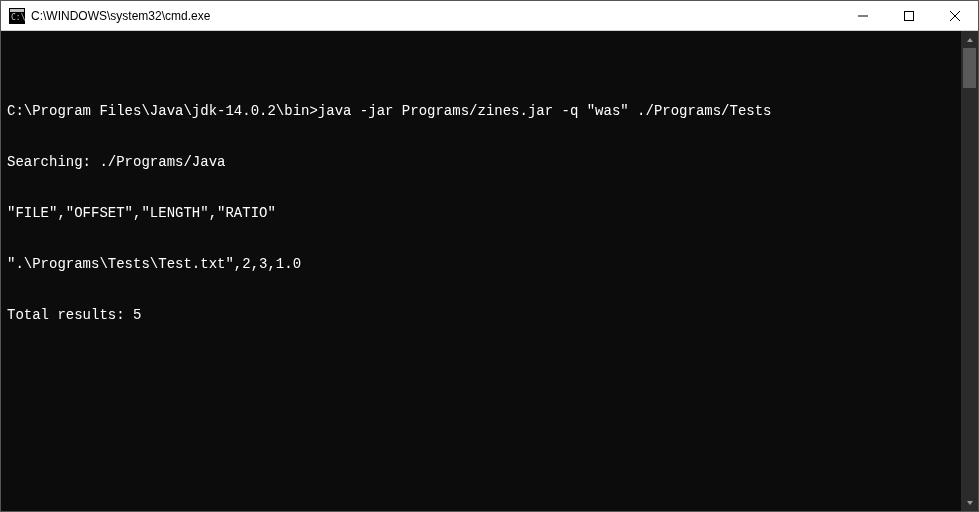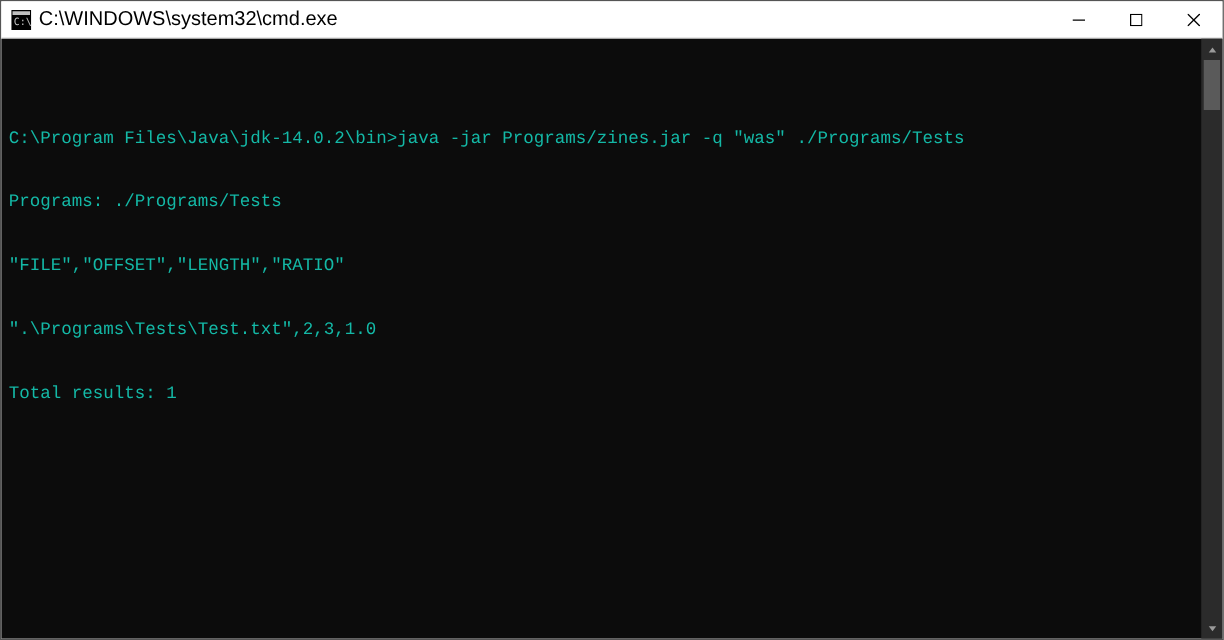--- a/index.html
+++ b/index.html
@@ -21,21 +21,21 @@
   .titlebar-icon {
     width: 16px;
     height: 16px;
     margin: 0 6px 0 8px;
     display: flex;
     align-items: center;
     justify-content: center;
   }
   .titlebar-icon svg { width: 16px; height: 16px; }
   .titlebar-title {
-    font-size: 16px;
+    font-size: 12px;
     color: #000;
     flex: 0 0 auto;
   }
   .titlebar-spacer { flex: 1; }
   .titlebar-controls { display: flex; height: 100%; }
   .titlebar-btn {
     width: 46px;
     height: 100%;
     display: flex;
     align-items: center;
@@ -50,21 +50,21 @@
     height: calc(100% - 30px);
     background: #0c0c0c;
     display: flex;
   }
   .terminal {
     flex: 1;
     padding: 4px 6px;
     font-family: Consolas, "Courier New", monospace;
     font-size: 14px;
     line-height: 17px;
-    color: #14b8a6;
+    color: #ffffff;
     white-space: pre;
     overflow: hidden;
   }
   .line { white-space: pre; }
   .cursor {
     display: inline-block;
     width: 8px;
     height: 3px;
     background: #cccccc;
     vertical-align: -1px;
@@ -127,24 +127,24 @@
         <line x1="10" y1="0" x2="0" y2="10" stroke="currentColor" stroke-width="1"></line>
       </svg>
     </div>
   </div>
 </div>
 
 <div class="terminal-wrap">
   <div class="terminal">
     <div class="line"></div>
     <div class="line">C:\Program Files\Java\jdk-14.0.2\bin&gt;java -jar Programs/zines.jar -q "was" ./Programs/Tests</div>
-    <div class="line">Programs: ./Programs/Tests</div>
+    <div class="line">Searching: ./Programs/Java</div>
     <div class="line">"FILE","OFFSET","LENGTH","RATIO"</div>
     <div class="line">".\Programs\Tests\Test.txt",2,3,1.0</div>
-    <div class="line">Total results: 1</div>
+    <div class="line">Total results: 5</div>
     <div class="line"></div>
   </div>
   <div class="scrollbar">
     <div class="scroll-up">
       <svg viewBox="0 0 8 8" width="8" height="8">
           <polygon points="4,2 7,6 1,6" fill="currentColor"></polygon>
         </svg>
     </div>
     <div class="scroll-thumb"></div>
     <div class="scroll-down">

